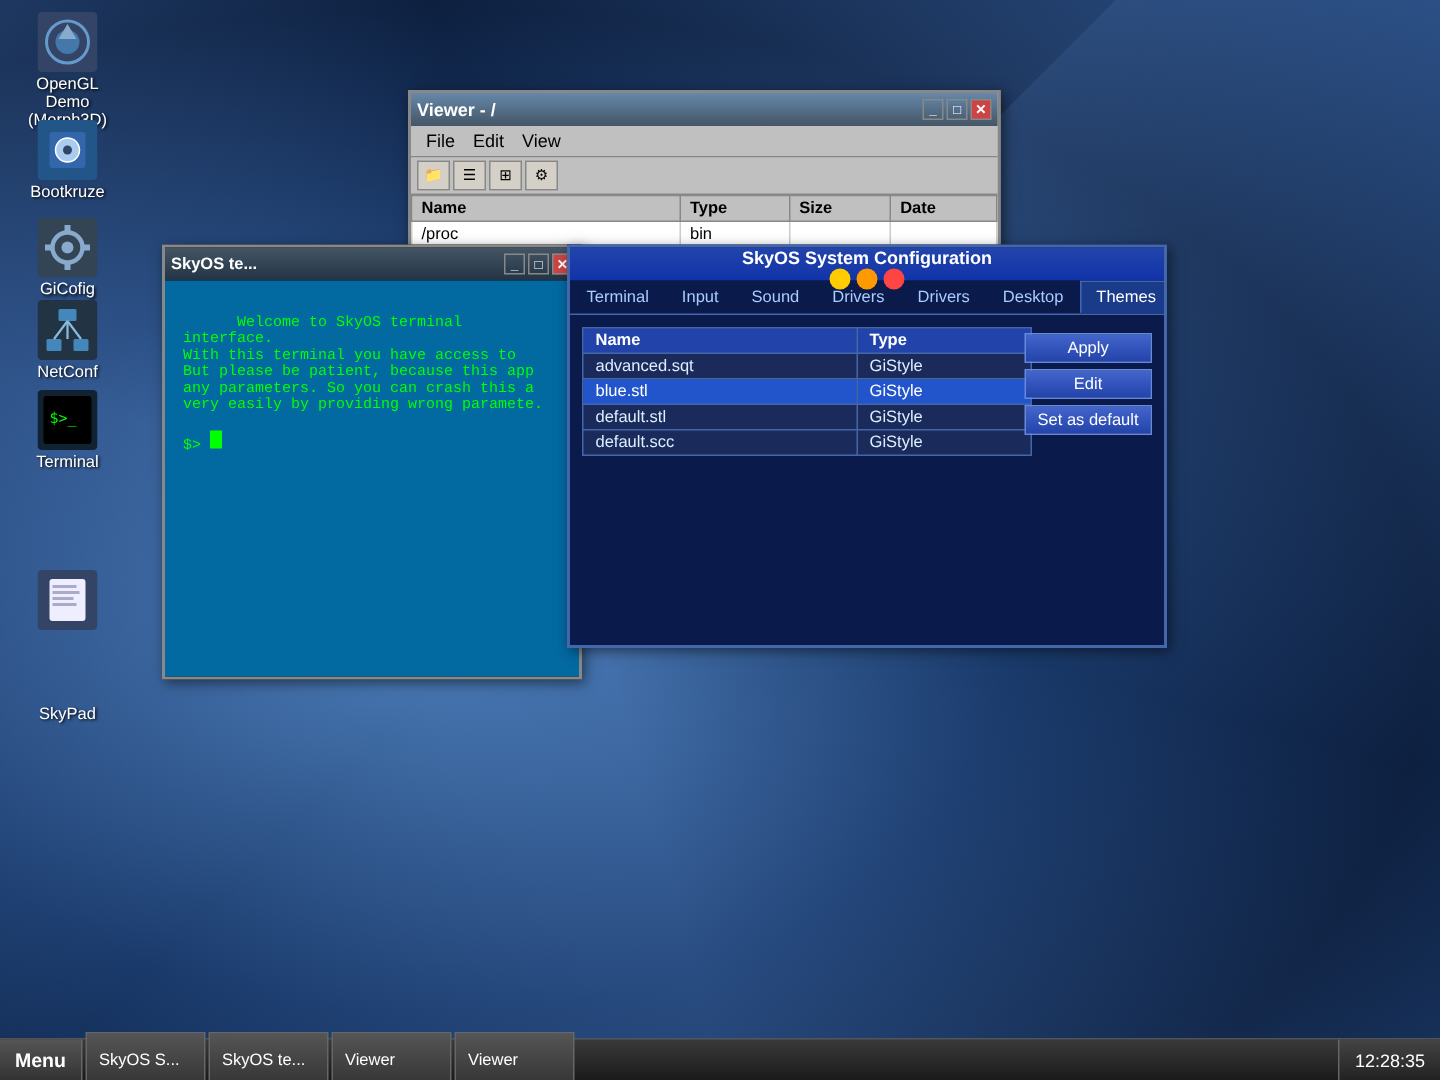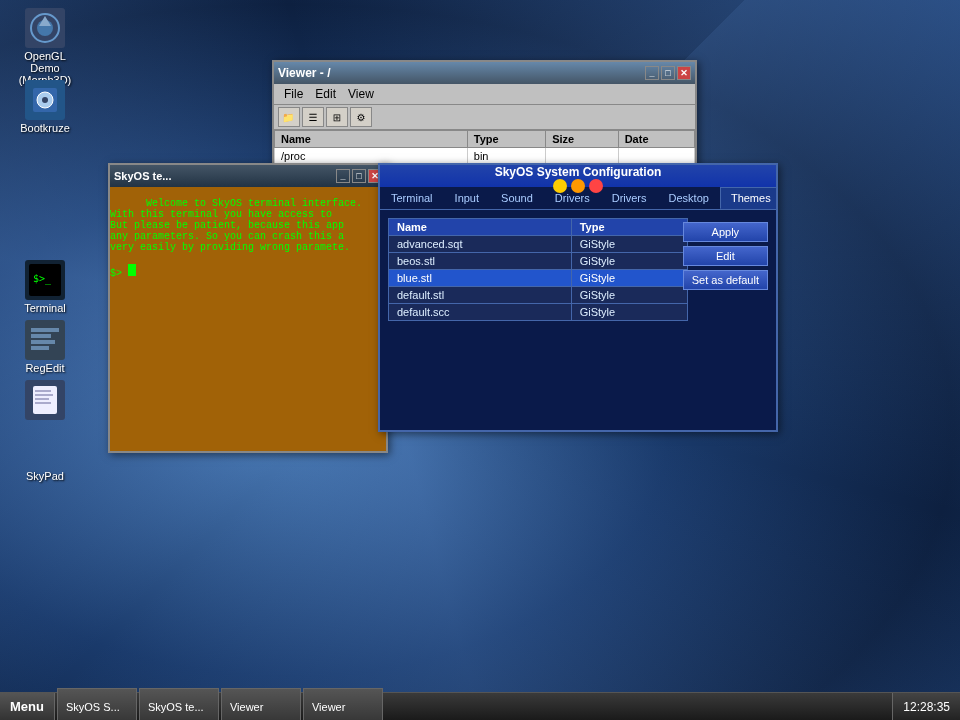--- a/index.html
+++ b/index.html
@@ -139,21 +139,21 @@
       display: flex;
       align-items: center;
       justify-content: center;
       font-size: 9px;
     }
 
     
     .viewer-window {
       top: 60px;
       left: 272px;
-      width: 425px;
+      width: 395px;
       background: #c0c0c0;
     }
     .viewer-window .window-titlebar {
       background: linear-gradient(to bottom, #6688aa, #445566);
     }
     .viewer-menubar {
       background: #c0c0c0;
       display: flex;
       gap: 0;
       padding: 2px 4px;
@@ -215,25 +215,25 @@
       left: 108px;
       width: 280px;
       height: 290px;
       background: #000;
     }
     .terminal-window .window-titlebar {
       background: linear-gradient(to bottom, #445566, #223344);
       font-size: 11px;
     }
     .terminal-content {
-      background: #a16207;
+      background: #0369a1;
       color: #00ff00;
       font-family: 'Courier New', monospace;
       font-size: 10px;
-      padding: 0;
+      padding: 12px;
       height: calc(100% - 22px);
       overflow: hidden;
       white-space: pre-wrap;
     }
     .terminal-prompt {
       color: #00ff00;
     }
     .terminal-cursor {
       display: inline-block;
       width: 8px;
@@ -368,46 +368,62 @@
       <svg width="40" height="40" viewBox="0 0 40 40">
         <rect width="40" height="40" fill="#225588" rx="3"></rect>
         <rect x="8" y="8" width="24" height="24" fill="#3366aa" rx="2"></rect>
         <circle cx="20" cy="20" r="8" fill="#aaccee" stroke="#fff" stroke-width="1"></circle>
         <circle cx="20" cy="20" r="3" fill="#334466"></circle>
       </svg>
     </div>
     <span class="icon-label">Bootkruze</span>
   </div>
 
-
-
+  <div class="desktop-icon" style="left:10px; top:145px;">
+    <div class="icon-img">
+      <svg width="40" height="40" viewBox="0 0 40 40">
+        <rect width="40" height="40" fill="#334455" rx="3"></rect>
+        <circle cx="20" cy="20" r="10" fill="none" stroke="#88aacc" stroke-width="3"></circle>
+        <circle cx="20" cy="20" r="4" fill="#88aacc"></circle>
+        <rect x="18" y="5" width="4" height="6" fill="#88aacc"></rect>
+        <rect x="18" y="29" width="4" height="6" fill="#88aacc"></rect>
+        <rect x="5" y="18" width="6" height="4" fill="#88aacc"></rect>
+        <rect x="29" y="18" width="6" height="4" fill="#88aacc"></rect>
+      </svg>
+    </div>
+    <span class="icon-label">GiCofig</span>
+  </div>
+
+
+  <div class="desktop-icon" style="left:10px; top:200px;">
+    <div class="icon-img">
+      <svg width="40" height="40" viewBox="0 0 40 40">
+        <rect width="40" height="40" fill="#223344" rx="3"></rect>
+        <rect x="14" y="6" width="12" height="8" fill="#4488bb" rx="1"></rect>
+        <rect x="6" y="26" width="10" height="8" fill="#4488bb" rx="1"></rect>
+        <rect x="24" y="26" width="10" height="8" fill="#4488bb" rx="1"></rect>
+        <line x1="20" y1="14" x2="11" y2="26" stroke="#88bbdd" stroke-width="1.5"></line>
+        <line x1="20" y1="14" x2="29" y2="26" stroke="#88bbdd" stroke-width="1.5"></line>
+        <line x1="20" y1="14" x2="20" y2="26" stroke="#88bbdd" stroke-width="1.5"></line>
+      </svg>
+    </div>
+    <span class="icon-label">NetConf</span>
+  </div>
 
   <div class="desktop-icon" style="left:10px; top:260px;">
     <div class="icon-img">
       <svg width="40" height="40" viewBox="0 0 40 40">
         <rect width="40" height="40" fill="#112233" rx="3"></rect>
         <rect x="4" y="4" width="32" height="32" fill="#000" rx="2"></rect>
         <text x="8" y="22" font-family="monospace" font-size="10" fill="#00ff00">$&gt;_</text>
       </svg>
     </div>
     <span class="icon-label">Terminal</span>
   </div>
 
-  <div class="desktop-icon" style="left:10px; top:320px;">
-    <div class="icon-img">
-      <svg width="40" height="40" viewBox="0 0 40 40">
-        <rect width="40" height="40" fill="#334455" rx="3"></rect>
-        <rect x="6" y="8" width="28" height="4" fill="#6688aa"></rect>
-        <rect x="6" y="14" width="20" height="4" fill="#6688aa"></rect>
-        <rect x="6" y="20" width="24" height="4" fill="#6688aa"></rect>
-        <rect x="6" y="26" width="18" height="4" fill="#6688aa"></rect>
-      </svg>
-    </div>
-    <span class="icon-label">RegEdit</span>
-  </div>
 
   <div class="desktop-icon" style="left:10px; top:380px;gap:48px;">
     <div class="icon-img">
       <svg width="40" height="40" viewBox="0 0 40 40">
         <rect width="40" height="40" fill="#334466" rx="3"></rect>
         <rect x="8" y="6" width="24" height="28" fill="#eef" rx="2"></rect>
         <rect x="10" y="10" width="16" height="2" fill="#aac"></rect>
         <rect x="10" y="14" width="18" height="2" fill="#aac"></rect>
         <rect x="10" y="18" width="14" height="2" fill="#aac"></rect>
         <rect x="10" y="22" width="16" height="2" fill="#aac"></rect>
@@ -515,24 +531,20 @@
             <tr>
               <th>Name</th>
               <th>Type</th>
             </tr>
           </thead>
           <tbody>
             <tr>
               <td>advanced.sqt</td>
               <td>GiStyle</td>
             </tr>
-            <tr>
-              <td>beos.stl</td>
-              <td>GiStyle</td>
-            </tr>
             <tr class="selected">
               <td>blue.stl</td>
               <td>GiStyle</td>
             </tr>
             <tr>
               <td>default.stl</td>
               <td>GiStyle</td>
             </tr>
             <tr>
               <td>default.scc</td>

